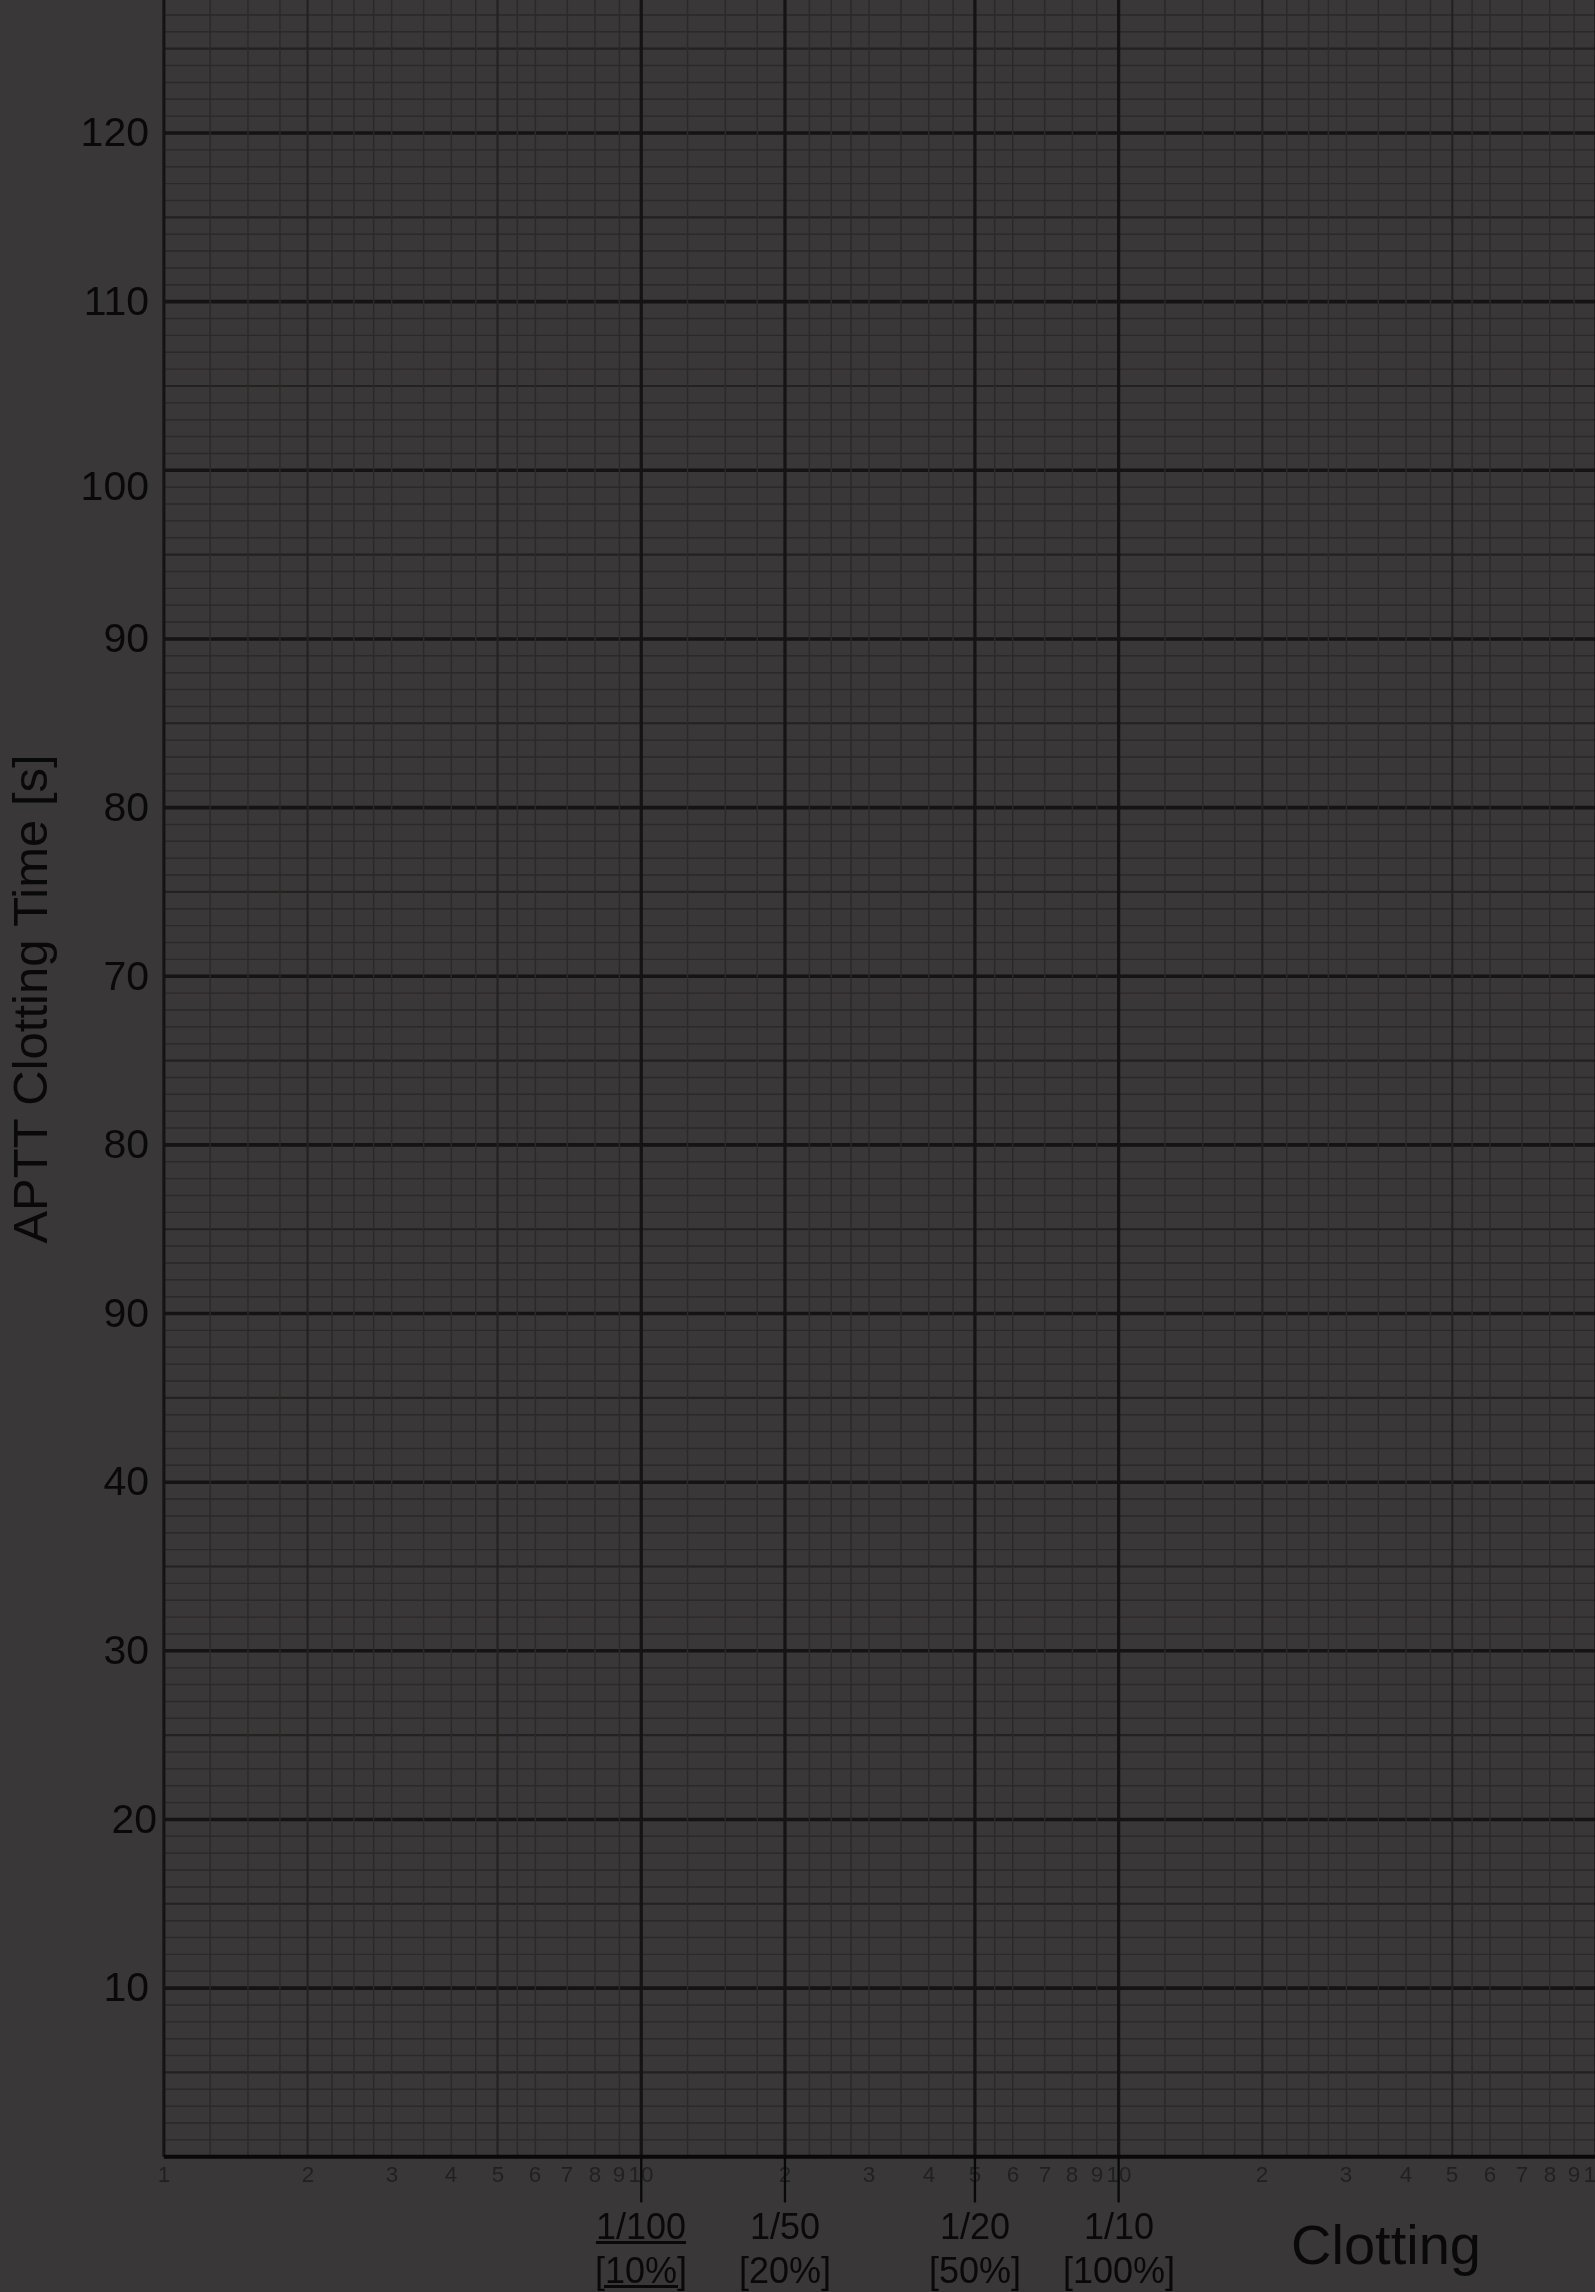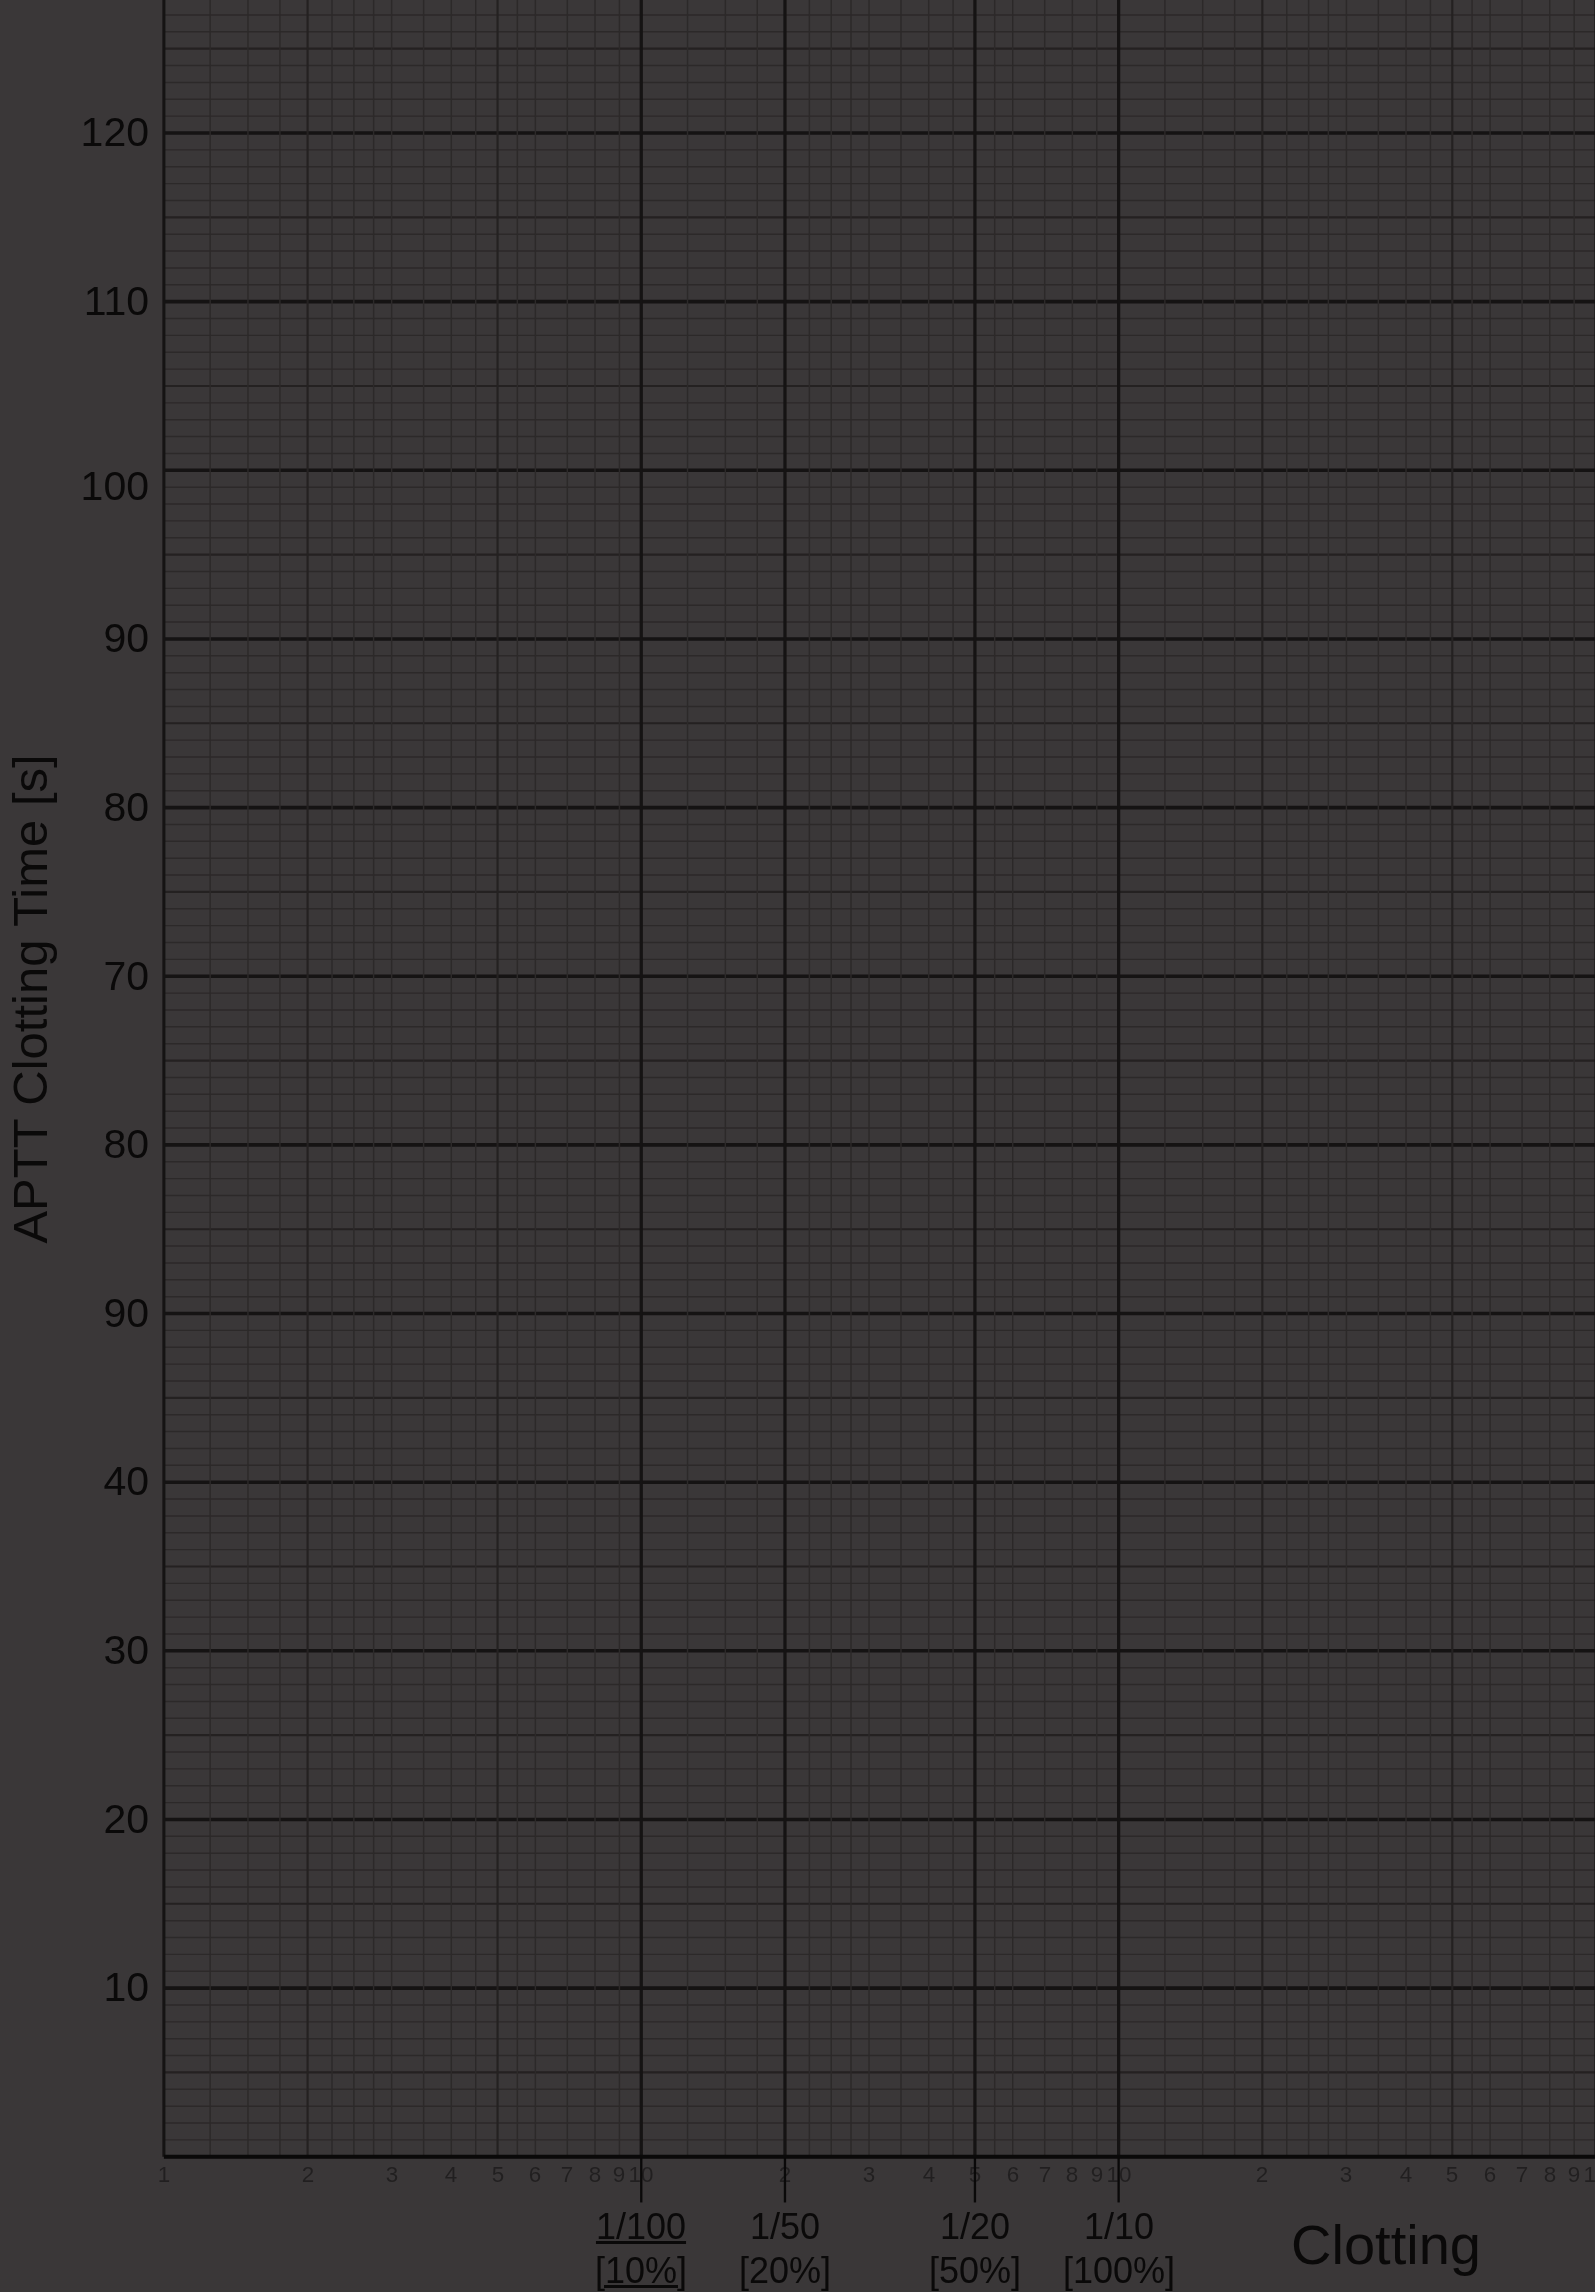--- a/index.html
+++ b/index.html
@@ -263,21 +263,21 @@
         <line x1="716" y1="2408" x2="716" y2="2459" stroke="#0a0909" stroke-width="2.6"></line>
         <line x1="876.448987688902" y1="2408" x2="876.448987688902" y2="2459" stroke="#0a0909" stroke-width="2.6"></line>
         <line x1="1088.551012311098" y1="2408" x2="1088.551012311098" y2="2459" stroke="#0a0909" stroke-width="2.6"></line>
         <line x1="1249" y1="2408" x2="1249" y2="2459" stroke="#0a0909" stroke-width="2.6"></line>
       </g>
     <line id="x-axis-line" x1="183" y1="2408" x2="1782" y2="2408" stroke="#0a0909" stroke-width="4.5"></line>
   </svg>
 
   <div id="y-tick-labels">
       <div class="y-tick-label" style="left: 0px; top: 1967px;">10</div>
-      <div class="y-tick-label" style="left: 0px; top: 1799px;">20</div>
+      <div class="y-tick-label" style="left: 8px; top: 1799px;">20</div>
       <div class="y-tick-label" style="left: 0px; top: 1630px;">30</div>
       <div class="y-tick-label" style="left: 0px; top: 1461px;">40</div>
       <div class="y-tick-label" style="left: 0px; top: 1293px;">90</div>
       <div class="y-tick-label" style="left: 0px; top: 1124px;">80</div>
       <div class="y-tick-label" style="left: 0px; top: 956px;">70</div>
       <div class="y-tick-label" style="left: 0px; top: 787px;">80</div>
       <div class="y-tick-label" style="left: 0px; top: 618px;">90</div>
       <div class="y-tick-label" style="left: 0px; top: 466px;">100</div>
       <div class="y-tick-label" style="left: 0px; top: 281px;">110</div>
       <div class="y-tick-label" style="left: 0px; top: 112px;">120</div>

